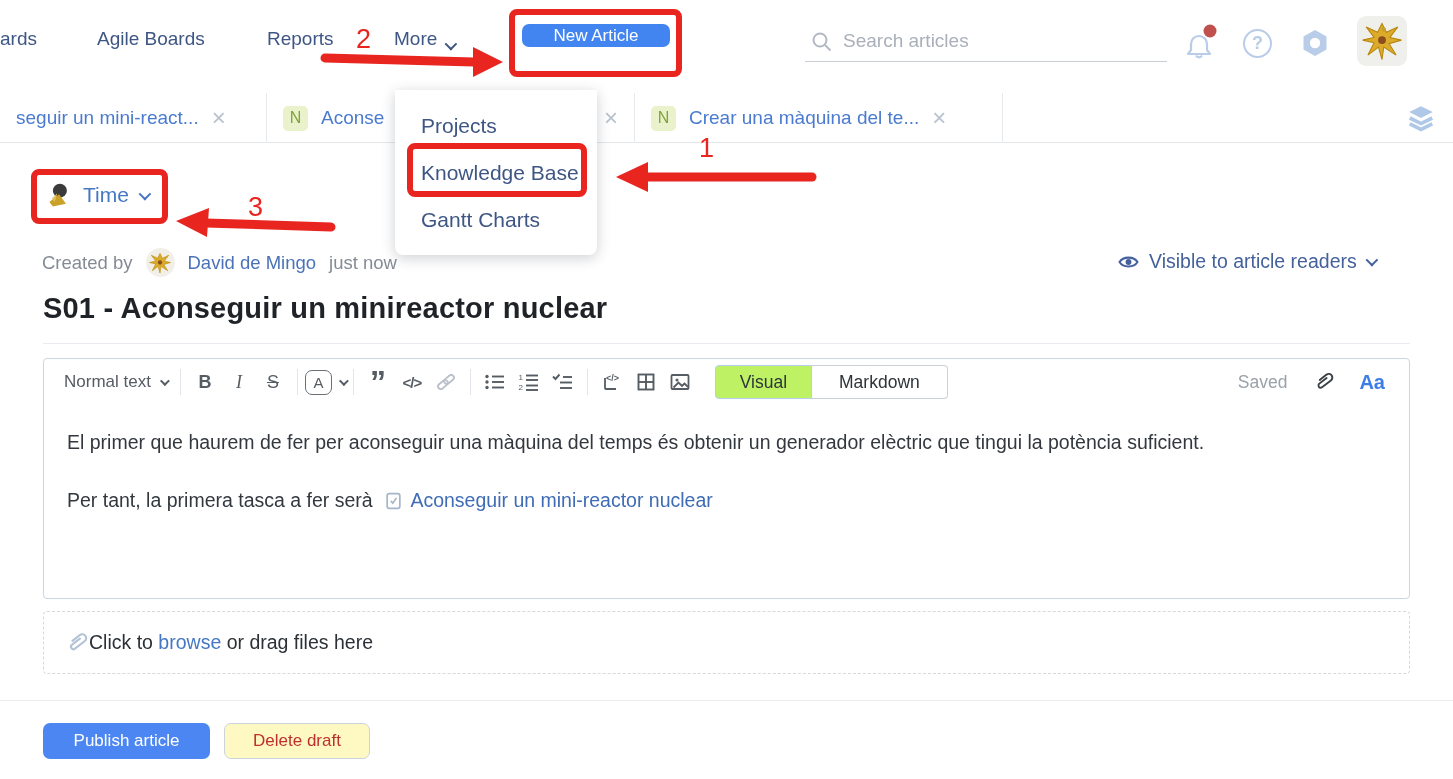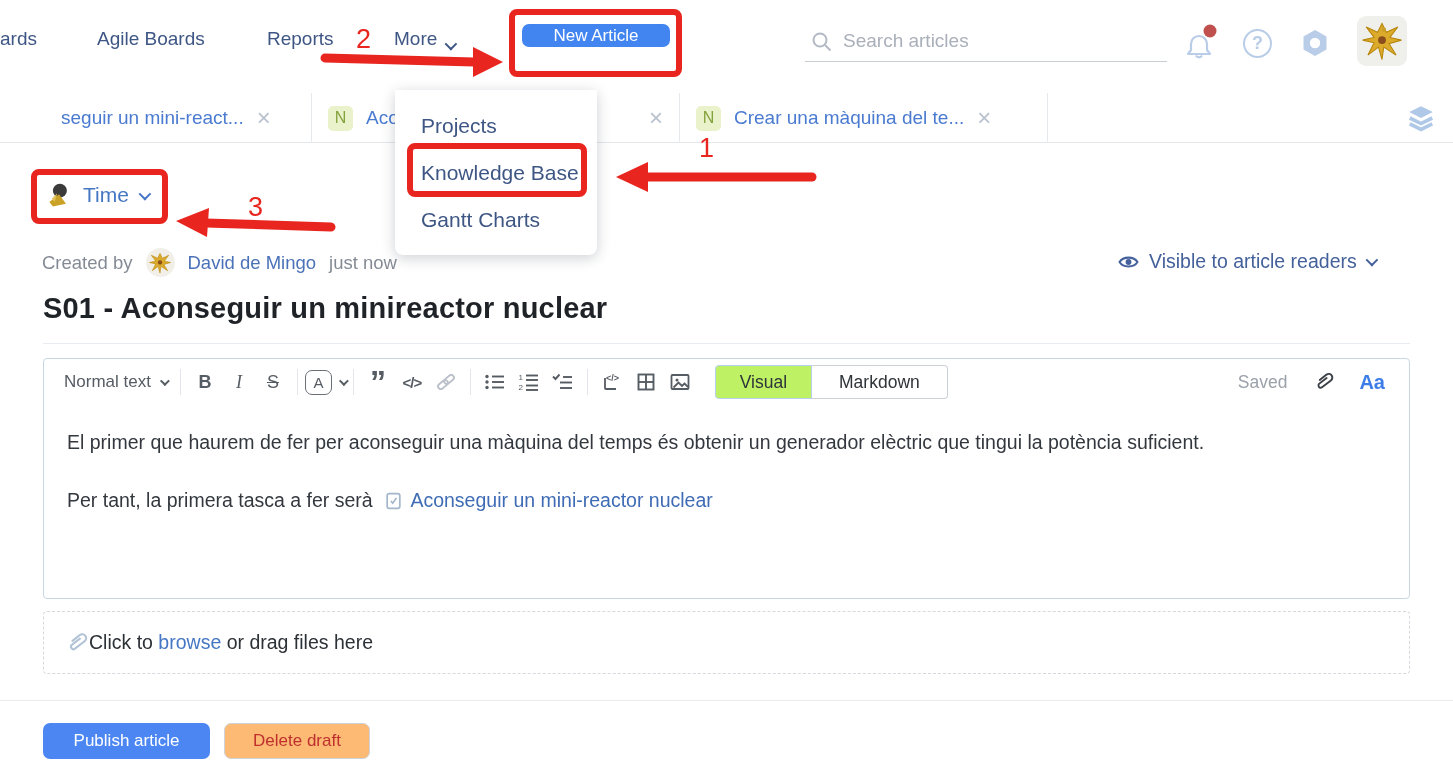--- a/index.html
+++ b/index.html
@@ -19,21 +19,21 @@
   .search-wrap input { width:100%; height:100%; border:none; border-bottom:1.5px solid #c9ced6; outline:none;
     font-size:19px; font-family:inherit; color:#33383f; padding-left:38px; background:transparent; }
   .search-wrap input::placeholder { color:#a9b0ba; }
   .hicon { position:absolute; cursor:pointer; }
   .help-circle { width:29px; height:29px; border:2px solid #b9cce8; border-radius:50%; color:#b9cce8;
     font-size:18px; display:flex; align-items:center; justify-content:center; font-weight:bold; }
   .avatar-lg { width:50px; height:50px; border-radius:9px; background:#efefec; display:flex; align-items:center; justify-content:center; overflow:hidden; }
 
   
   .tabbar { position:absolute; left:0; top:93px; width:1453px; height:50px; border-bottom:1px solid #e4e7ea; }
-  .tab { position:absolute; top:0; height:50px; display:flex; align-items:center; gap:13px; padding:0 16px; border-right:1px solid #e6e9ec; cursor:pointer;margin-left:45px; }
+  .tab { position:absolute; top:0; height:50px; display:flex; align-items:center; gap:13px; padding:0 16px; border-right:1px solid #e6e9ec; cursor:pointer; }
   .tab-label { font-size:19px; color:#4a7bd0; white-space:nowrap; overflow:hidden; }
   .n-badge { width:25px; height:25px; border-radius:5px; background:#eaf2cb; color:#84a23c; font-size:16px;
     display:flex; align-items:center; justify-content:center; flex:none; }
   .tab-close { font-size:24px; color:#b9c2cf; line-height:1; cursor:pointer; }
 
   
   .dropdown { position:absolute; left:395px; top:90px; width:202px; height:165px; background:#fff;
     border-radius:0 0 8px 8px; box-shadow:0 3px 14px rgba(30,40,60,.22); z-index:20; padding-top:12px; }
   .dd-item { height:47px; display:flex; align-items:center; padding-left:26px; font-size:21px; color:#3e5684; cursor:pointer; }
 
@@ -77,21 +77,21 @@
   
   .attach-box { position:absolute; left:43px; top:611px; width:1367px; height:63px; border:1.5px dashed #d5d9dd; border-radius:4px;
     display:flex; align-items:center; gap:1px; padding-left:20px; font-size:19.5px; color:#2c3136; cursor:pointer; }
   .browse-link { color:#4577c4; }
 
   .bottom-divider { position:absolute; left:0; top:700px; width:1453px; height:1px; background:#e9ebee; }
 
   
   .btn-publish { position:absolute; left:43px; top:723px; width:167px; height:36px; background:#4b86f2; color:#fff;
     border:none; border-radius:7px; font-size:17px; font-family:inherit; cursor:pointer; }
-  .btn-delete { position:absolute; left:224px; top:723px; width:146px; height:36px; background:#fdba74; color:#bf2f2f;
+  .btn-delete { position:absolute; left:224px; top:723px; width:146px; height:36px; background:#fef9c3; color:#bf2f2f;
     border:1px solid #ccd3da; border-radius:7px; font-size:17px; font-family:inherit; cursor:pointer; }
 
   
   .anno-box { position:absolute; border:6px solid #e8251f; border-radius:8px; z-index:60; pointer-events:none; }
   .anno-num { position:absolute; color:#e8251f; font-size:27px; z-index:60; pointer-events:none; }
   .anno-svg { position:absolute; left:0; top:0; z-index:60; pointer-events:none; }
 </style>
 </head>
 <body>
 

